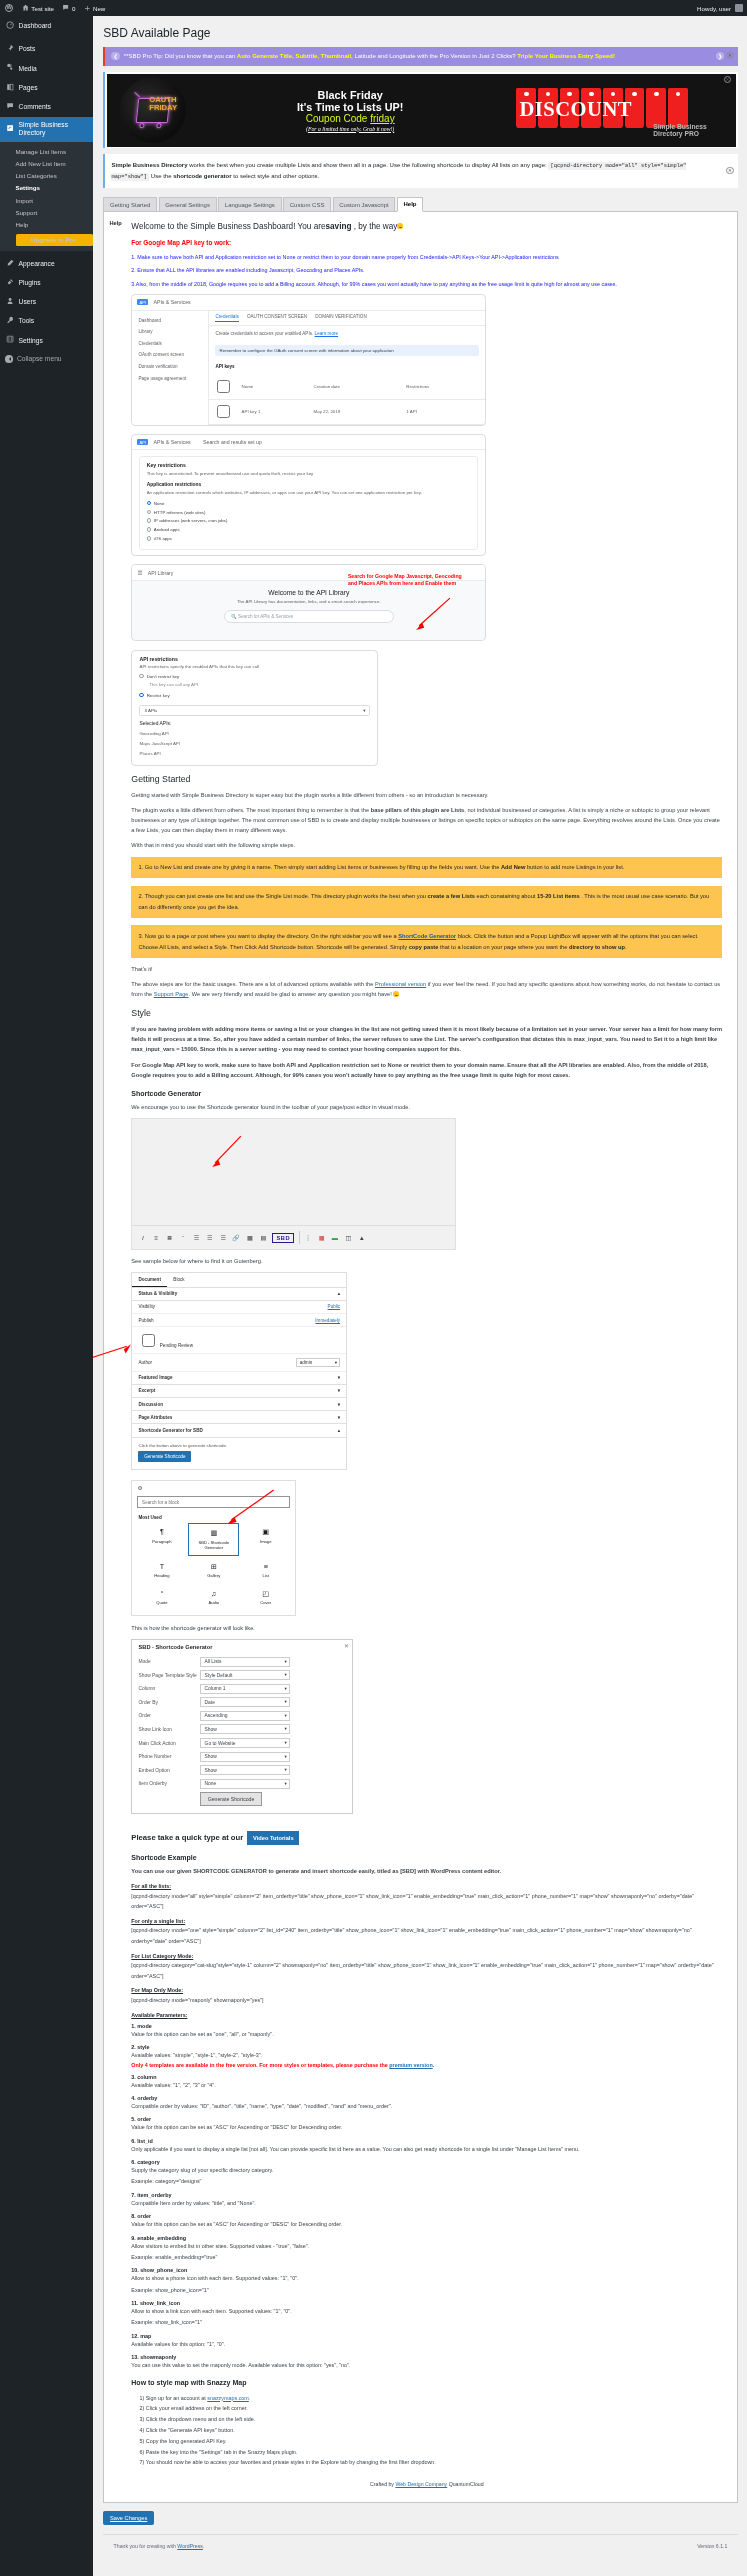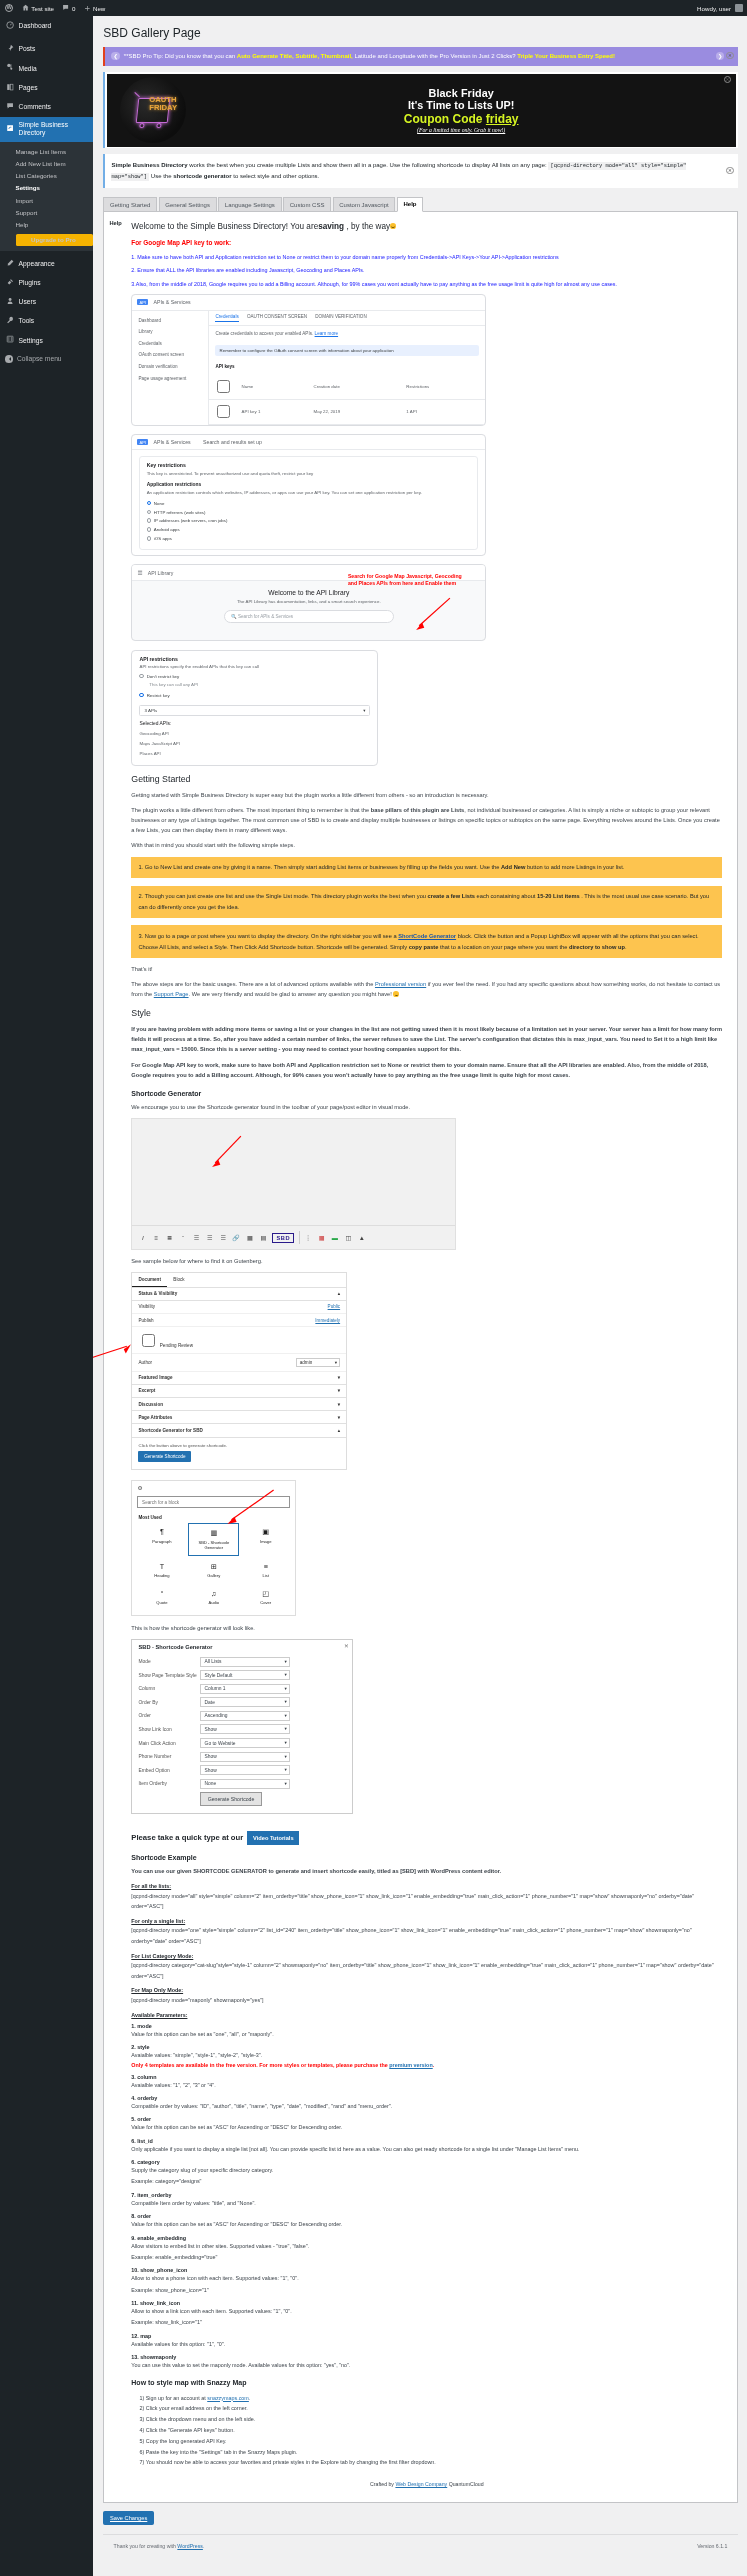--- a/index.html
+++ b/index.html
@@ -95,21 +95,21 @@
   .cart{width:32px;height:25px;border:1px solid #c56bd6;border-radius:1.5px;position:relative;
      box-shadow:0 0 4.1px #c56bd6;transform:skewX(-6deg);}
   .cart:before{content:"";position:absolute;left:-6.2px;top:-5.2px;width:6.7px;height:1px;background:#c56bd6;transform:rotate(40deg);box-shadow:0 0 3.1px #c56bd6;}
   .cart .w1,.cart .w2{position:absolute;bottom:-6.2px;width:5.2px;height:5.2px;border:1px solid #c56bd6;border-radius:50%;box-shadow:0 0 3.1px #c56bd6;}
   .cart .w1{left:3.1px;} .cart .w2{left:19.6px;}
   .neon-txt{position:absolute;left:29px;top:18.5px;color:#e8a53a;font-size:7.7px;font-weight:bold;line-height:1.05;
      text-shadow:0 0 3.1px #e8a53a;font-family:"Liberation Sans",sans-serif;}
   .bf-center{flex:1;text-align:center;color:#fff;padding:0 3.1px;}
   .bf-l1{font-size:10.8px;font-weight:bold;letter-spacing:0.1px;}
   .bf-l2{font-size:10.8px;font-weight:bold;}
-  .bf-l3{font-size:12px;font-weight:bold;color:#d6f522;margin-top:0.5px;}
+  .bf-l3{font-size:10px;font-weight:normal;color:#d6f522;margin-top:0.5px;}
   .bf-l3 u{text-decoration:underline;}
   .bf-l4{font-size:5.7px;font-style:italic;text-decoration:underline;margin-top:1.5px;font-family:"Liberation Serif",serif;}
   .bf-right{width:222px;position:relative;height:73px;}
   .tags{position:absolute;left:2.1px;top:1px;display:flex;gap:2.1px;}
   .tag{width:19.6px;height:40px;background:#ef1f1f;border-radius:1.5px 1.5px 3.1px 3.1px;position:relative;margin-top:13.4px;}
   .tag:before{content:"";position:absolute;left:7.7px;top:3.6px;width:4.6px;height:4.6px;border-radius:50%;background:#fff;}
   .tag:after{content:"";position:absolute;left:9.8px;top:-13.4px;width:0.8px;height:13.4px;background:#111;}
   .disc-word{position:absolute;left:5.2px;top:24px;color:#fff;font-size:20.6px;font-weight:bold;
      font-family:"Liberation Serif",serif;letter-spacing:0.5px;z-index:3;}
   .sbd-pro{position:absolute;left:139px;top:49px;color:#b9b9b9;font-size:6.7px;font-weight:bold;}
@@ -361,21 +361,21 @@
     <span>Settings</span>
   </div>
   <div class="collapse">
     <span class="collapse-circle"></span>
     <span>Collapse menu</span>
   </div>
 </div>
 
 <div id="content">
 
-  <h1 class="page-title">SBD Gallery Page</h1>
+  <h1 class="page-title">SBD Available Page</h1>
 
   
   <div class="protip">
     <span class="nav-prev">❮</span>
     <span>**SBD Pro Tip: Did you know that you can </span><span class="hl">Auto Generate Title, Subtitle, Thumbnail,</span><span> Latitude and Longitude with the Pro Version in Just 2 Clicks? </span><span class="hl">Triple Your Business Entry Speed!</span>
     <span class="nav-next">❯</span>
     <span class="dismiss">✕</span>
   </div>
 
   
@@ -388,20 +388,34 @@
           </div>
         <div class="neon-txt">
           <span>OAUTH</span><br><span>FRIDAY</span>
         </div>
       </div>
       <div class="bf-center">
         <div class="bf-l1">Black Friday</div>
         <div class="bf-l2"><span>It's Time to Lists UP!</span></div>
         <div class="bf-l3"><span>Coupon Code </span><u>friday</u></div>
         <div class="bf-l4">(For a limited time only. Grab it now!)</div>
+      </div>
+      <div class="bf-right">
+        <div class="tags">
+            <span class="tag"></span>
+            <span class="tag"></span>
+            <span class="tag"></span>
+            <span class="tag"></span>
+            <span class="tag"></span>
+            <span class="tag"></span>
+            <span class="tag"></span>
+            <span class="tag"></span>
+          </div>
+        <div class="disc-word">DISCOUNT</div>
+        <div class="sbd-pro">Simple Business Directory PRO</div>
       </div>
       <span class="dismiss bf-dismiss">✕</span>
     </div>
   </div>
 
   
   <div class="info-notice">
     <b>Simple Business Directory</b><span> works the best when you create multiple Lists and show them all in a page. Use the following shortcode to display All lists on any page: </span><code class="sc">[qcpnd-directory mode="all" style="simple" map="show"]</code><span>   Use the </span><b>shortcode generator</b><span> to select style and other options.</span>
     <span class="dismiss">✕</span>
   </div>
@@ -415,21 +429,21 @@
     <div class="tab">Custom Javascript</div>
     <div class="tab active">Help</div>
   </div>
 
   
   <div class="panel">
     <div class="panel-label">Help</div>
     <div class="panel-body">
 
       <div class="welcome">
-        <span>Welcome to the Simple Business Directory! You are</span><b>saving</b><span> , by the way</span><span class="smiley"></span>
+        <span>Welcome to the Simple Business Dashboard! You are</span><b>saving</b><span> , by the way</span><span class="smiley"></span>
       </div>
 
       <div class="redhead">For Google Map API key to work:</div>
       <p class="blue">1. Make sure to have both API and Application restriction set to None or restrict them to your domain name properly from Credentials-&gt;API Keys-&gt;Your API-&gt;Application restrictions</p>
       <p class="blue">2. Ensure that ALL the API libraries are enabled including Javascript, Geocoding and Places APIs.</p>
       <p class="blue">3.Also, from the middle of 2018, Google requires you to add a Billing account. Although, for 99% cases you wont actually have to pay anything as the free usage limit is quite high for almost any use cases.</p>
 
       <div class="gshot" style="width:355px;margin-top:5.2px;">
         <div class="gbar">
           <span style="background:#4285f4;color:#fff;padding:0.5px 2.1px;border-radius:1px;font-size:4.1px;">API</span>

